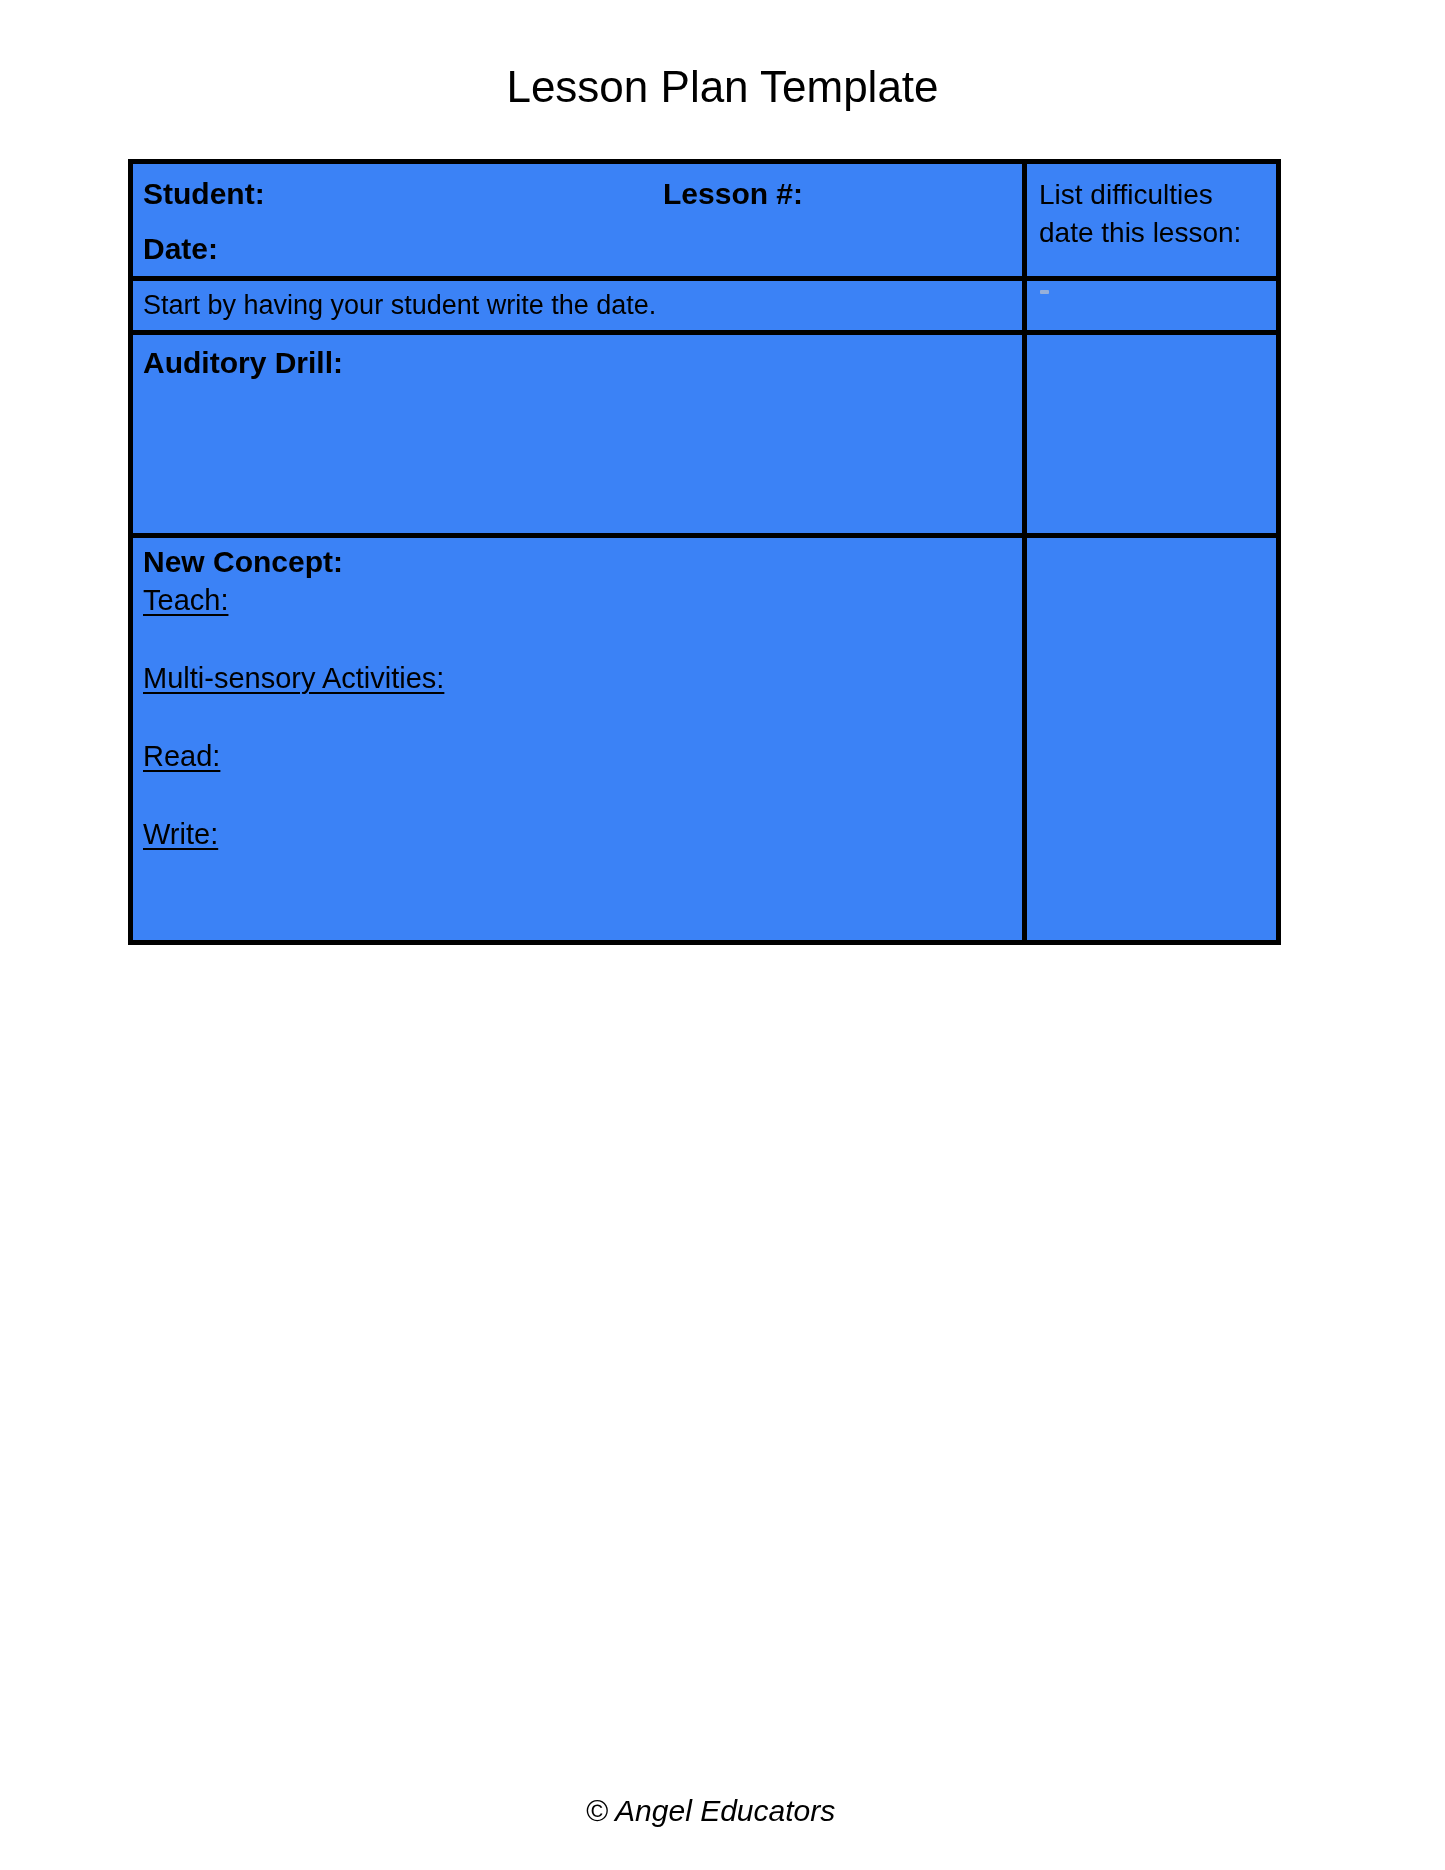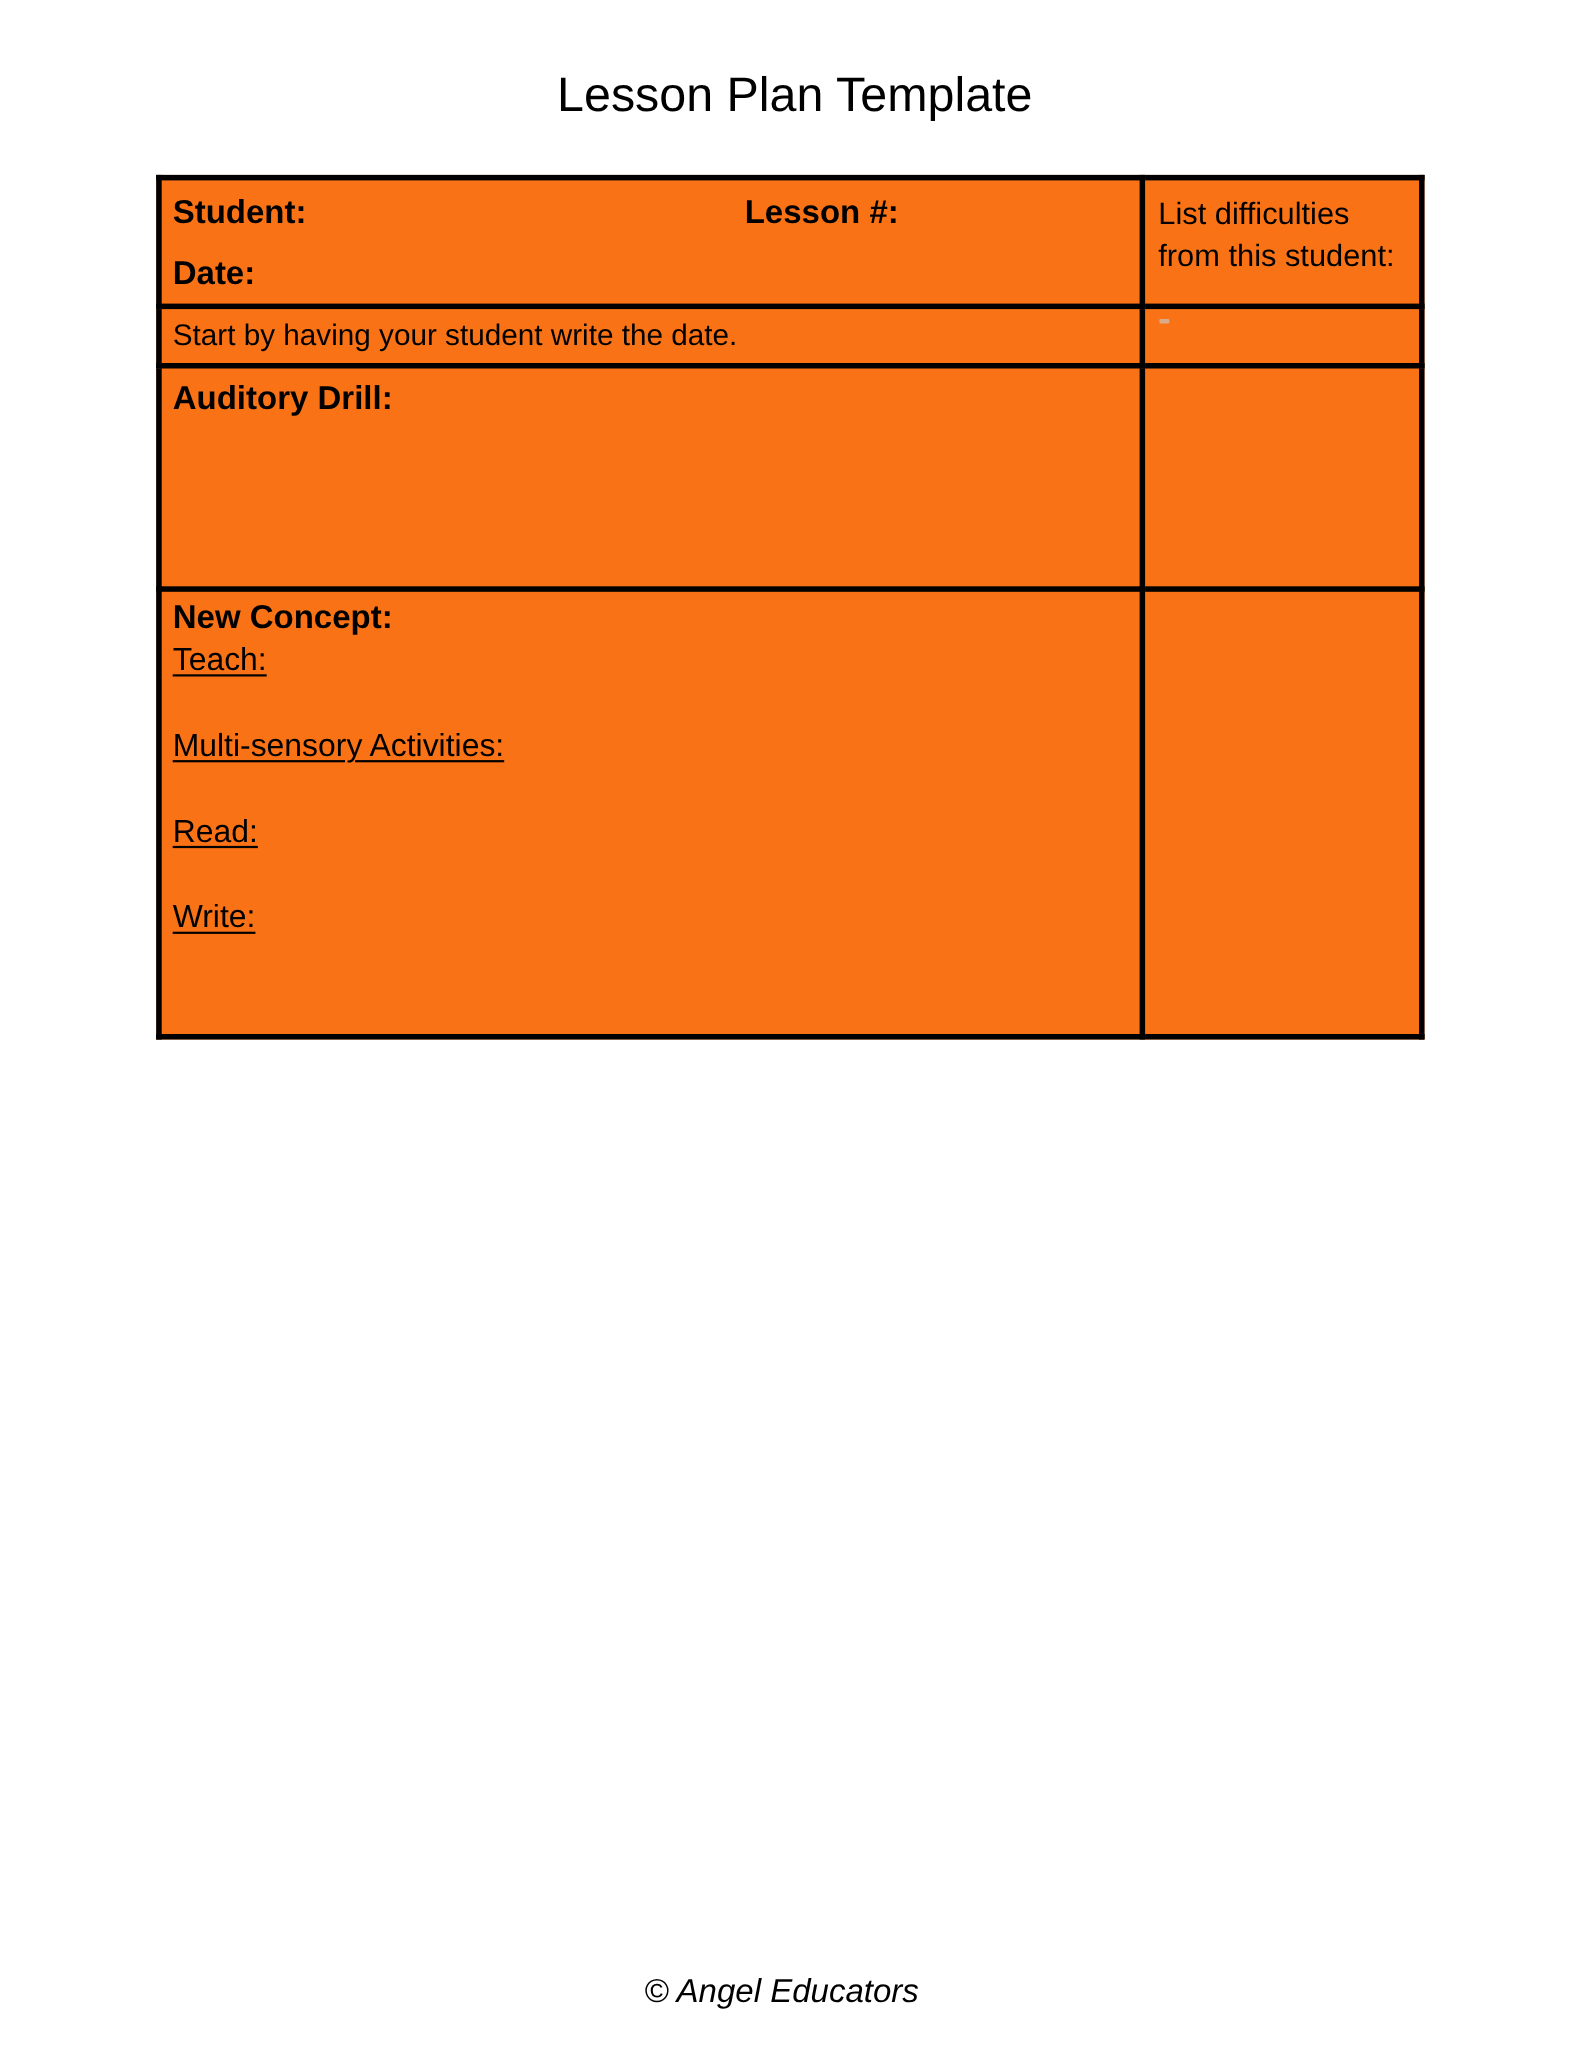--- a/index.html
+++ b/index.html
@@ -8,23 +8,23 @@
     background:#ffffff;color:#000000;
     font-family:"Liberation Sans", sans-serif;
     position:relative;overflow:hidden;
   }
   .title{
     position:absolute;top:62px;left:0;width:100%;
     margin:0;text-align:center;
     font-size:44px;font-weight:normal;letter-spacing:0px;
   }
   table.form{
-    position:absolute;left:142px;top:159px;
+    position:absolute;left:128px;top:159px;
     width:1148px;border-collapse:collapse;table-layout:fixed;
-    background:#f97316;
+    background:#3b82f6;
   }
   table.form td{
     border:5px solid #000000;
     vertical-align:top;padding:0;
   }
   .col-main{width:894px;}
   .col-side{width:254px;}
 
   
   tr.r-header{height:109px;}
@@ -79,21 +79,21 @@
         <td class="header-cell">
           <div class="hdr-line">
             <span class="b">Student:</span>
             <span class="b lesson-pos">Lesson #:</span>
           </div>
           <div class="hdr-line">
             <span class="b">Date:</span>
           </div>
         </td>
         <td>
-          <div class="side-text">List difficulties from this student:</div>
+          <div class="side-text">List difficulties date this lesson:</div>
         </td>
       </tr>
 
       <tr class="r-instr">
         <td class="instr-cell">
           <span class="instr-text">Start by having your student write the date.</span>
         </td>
         <td>
           <span class="stray"></span>
         </td>

